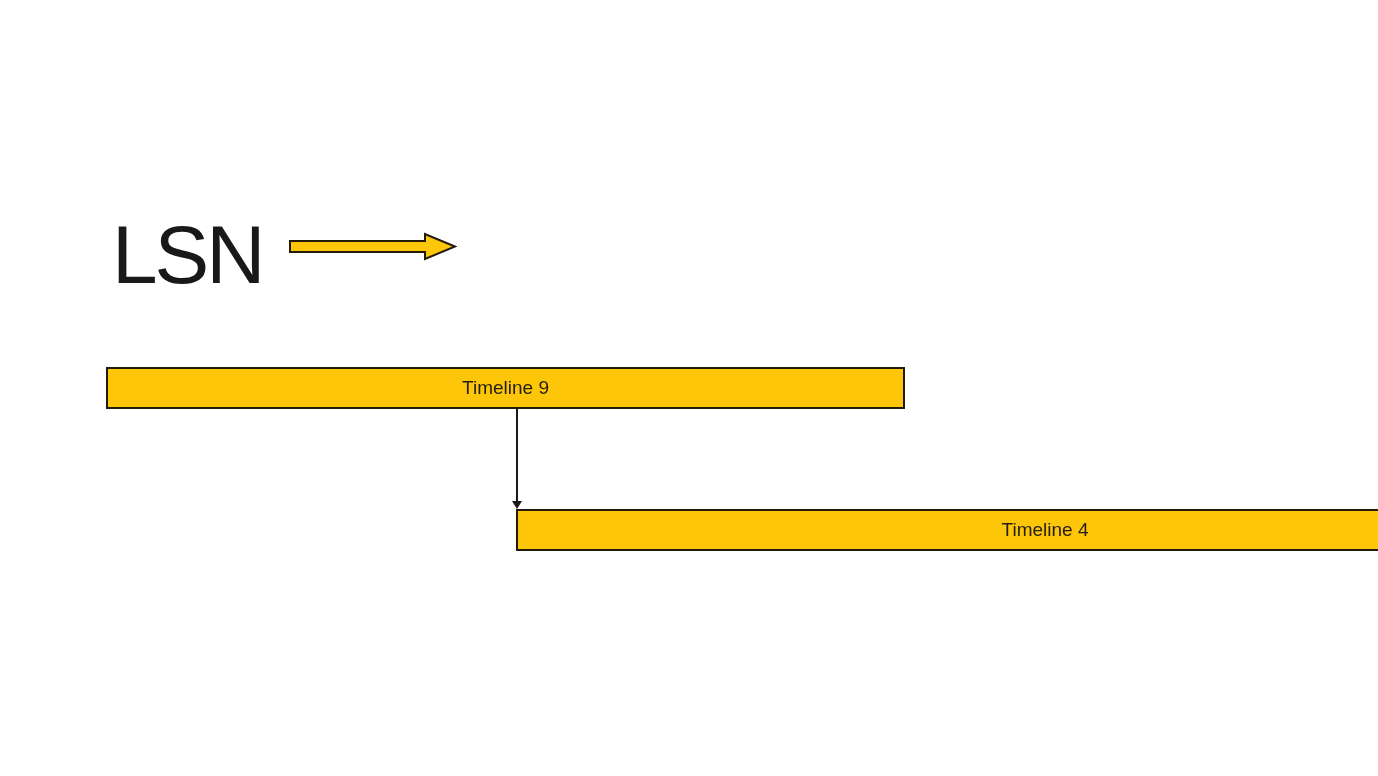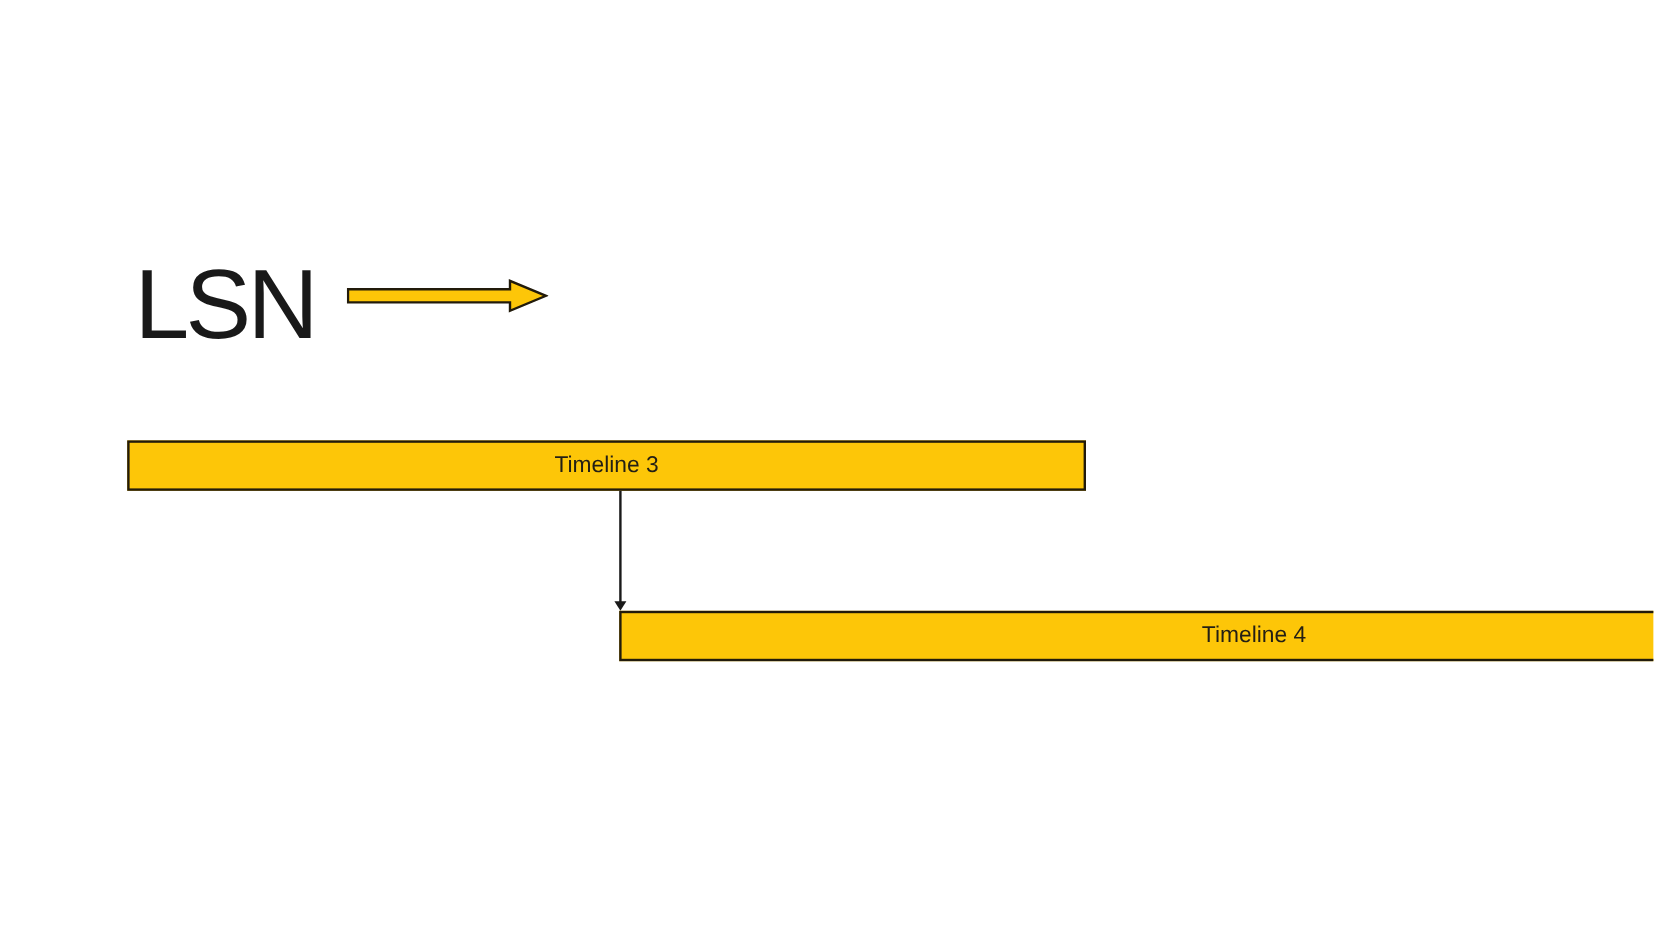--- a/index.html
+++ b/index.html
@@ -82,21 +82,21 @@
 
 <div class="canvas">
 
   <div class="lsn-title">LSN</div>
 
   <svg class="lsn-arrow" viewBox="0 0 168 32" xmlns="http://www.w3.org/2000/svg">
     <polygon points="1,10 136,10 136,3 166,15.5 136,28 136,21 1,21" fill="#FDC608" stroke="#221B0B" stroke-width="2" stroke-linejoin="miter"></polygon>
   </svg>
 
   <div class="bar bar-t7">
-    <span class="bar-label">Timeline 3</span>
+    <span class="bar-label">Timeline 9</span>
   </div>
 
   <div class="connector-line"></div>
   <div class="connector-arrowhead"></div>
 
   <div class="bar bar-t8">
     <span class="bar-label">Timeline 4</span>
   </div>
 
 </div>

